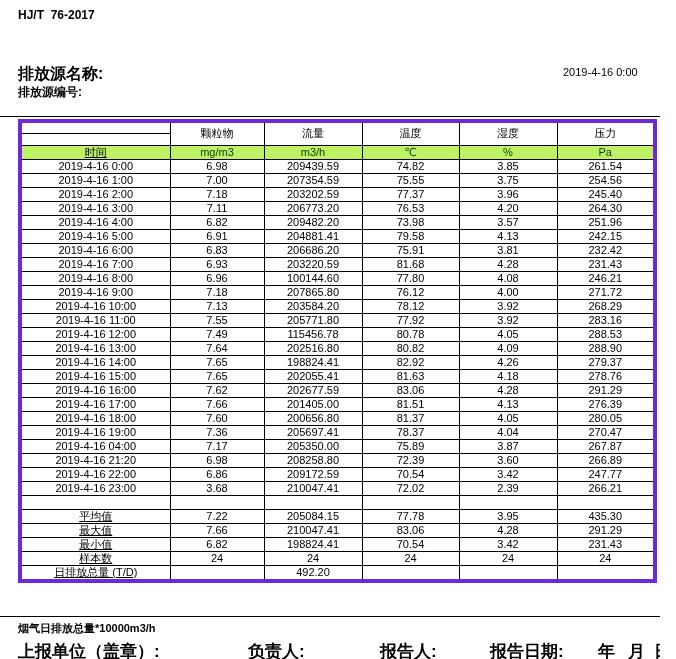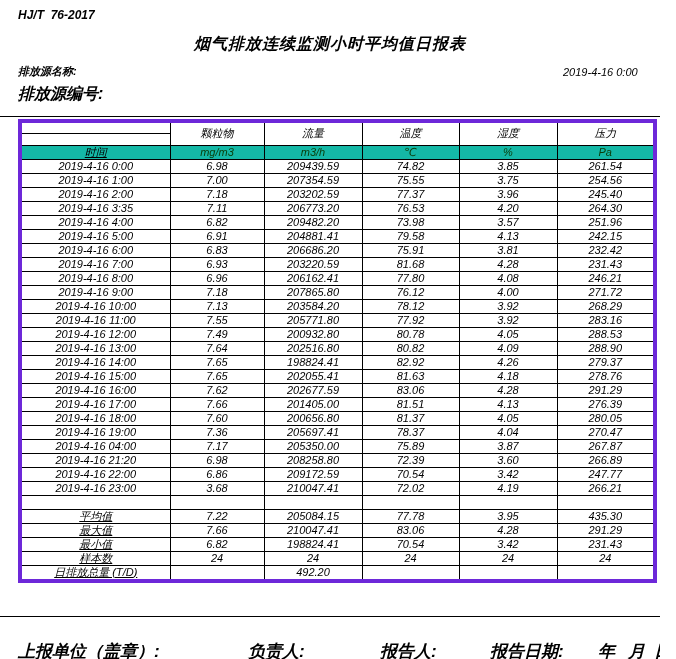--- a/index.html
+++ b/index.html
@@ -1,54 +1,53 @@
 <!DOCTYPE html>
 <html><head>
 <meta charset="utf-8">
 <style>
   * { margin:0; padding:0; box-sizing:border-box; }
   html,body { width:676px; height:659px; background:#fff; color:#000;
     font-family:"Liberation Sans","DejaVu Sans",sans-serif; }
-  .page { position:relative; width:660px; height:659px; overflow:hidden;font-style:italic; }
+  .page { position:relative; width:660px; height:659px; overflow:hidden; }
 
   .std { position:absolute; left:18px; top:8px; font-size:12px; font-weight:bold; white-space:pre; }
   .title { position:absolute; left:0; top:34px; width:100%; text-align:center;
     font-size:16px; font-weight:bold; letter-spacing:1px; }
-  .src-name { position:absolute; left:18px; top:64px; font-size:11px; font-weight:bold; }
-  .src-code { position:absolute; left:18px; top:84px; font-size:16px; font-weight:bold; }
+  .src-name { position:absolute; left:18px; top:64px; font-size:16px; font-weight:bold; }
+  .src-code { position:absolute; left:18px; top:84px; font-size:12px; font-weight:bold; }
   .hdr-date { position:absolute; left:563px; top:66px; font-size:11px; }
 
   .rule { position:absolute; left:0; width:676px; height:1px; background:#000; }
   .rule-top { top:116px; }
   .rule-bottom { top:616px; }
 
   table.report { position:absolute; left:18px; top:119px; width:635px;
     border-collapse:collapse; table-layout:fixed; }
   table.report td { border:1px solid #000; text-align:center; vertical-align:middle;
     font-size:11px; height:14px; line-height:13px; padding:0; overflow:hidden; white-space:nowrap; }
   table.report { border:4px solid #6d28d9; }
   tr.hsub td { height:12px; }
   td.poll { font-size:12px; }
-  tr.units td { background:#14b8a6; }
+  tr.units td { background:#bef264; }
   tr.units td.unit { color:#0a3d0a; }
   .u { text-decoration:underline; }
   tr.blank td { height:14px; }
 
   .foot-note { position:absolute; left:18px; top:621px; font-size:11px; font-weight:bold; }
   .foot-row span { position:absolute; top:640px; font-size:17px; font-weight:bold; }
   .f-unit { left:18px; } .f-resp { left:248px; } .f-reporter { left:380px; }
   .f-date { left:490px; } .f-year { left:598px; } .f-month { left:628px; } .f-day { left:654px; }
 </style>
 </head>
 <body>
 
 <div class="page">
 
   <div class="std">HJ/T  76-2017</div>
-  <div class="title">烟气排放连续监测小时平均值日报表</div>
   <div class="src-name">排放源名称:</div>
   <div class="src-code">排放源编号:</div>
   <div class="hdr-date">2019-4-16 0:00</div>
 
   <div class="rule rule-top"></div>
 
   <table class="report">
     <colgroup>
       <col style="width:150px">
         <col style="width:94px">
@@ -96,21 +95,21 @@
         </tr>
         <tr>
           <td>2019-4-16 2:00</td>
           <td>7.18</td>
           <td>203202.59</td>
           <td>77.37</td>
           <td>3.96</td>
           <td>245.40</td>
         </tr>
         <tr>
-          <td>2019-4-16 3:35</td>
+          <td>2019-4-16 3:00</td>
           <td>7.11</td>
           <td>206773.20</td>
           <td>76.53</td>
           <td>4.20</td>
           <td>264.30</td>
         </tr>
         <tr>
           <td>2019-4-16 4:00</td>
           <td>6.82</td>
           <td>209482.20</td>
@@ -138,21 +137,21 @@
           <td>2019-4-16 7:00</td>
           <td>6.93</td>
           <td>203220.59</td>
           <td>81.68</td>
           <td>4.28</td>
           <td>231.43</td>
         </tr>
         <tr>
           <td>2019-4-16 8:00</td>
           <td>6.96</td>
-          <td>206162.41</td>
+          <td>100144.60</td>
           <td>77.80</td>
           <td>4.08</td>
           <td>246.21</td>
         </tr>
         <tr>
           <td>2019-4-16 9:00</td>
           <td>7.18</td>
           <td>207865.80</td>
           <td>76.12</td>
           <td>4.00</td>
@@ -170,21 +169,21 @@
           <td>2019-4-16 11:00</td>
           <td>7.55</td>
           <td>205771.80</td>
           <td>77.92</td>
           <td>3.92</td>
           <td>283.16</td>
         </tr>
         <tr>
           <td>2019-4-16 12:00</td>
           <td>7.49</td>
-          <td>200932.80</td>
+          <td>115456.78</td>
           <td>80.78</td>
           <td>4.05</td>
           <td>288.53</td>
         </tr>
         <tr>
           <td>2019-4-16 13:00</td>
           <td>7.64</td>
           <td>202516.80</td>
           <td>80.82</td>
           <td>4.09</td>
@@ -260,21 +259,21 @@
           <td>209172.59</td>
           <td>70.54</td>
           <td>3.42</td>
           <td>247.77</td>
         </tr>
         <tr>
           <td>2019-4-16 23:00</td>
           <td>3.68</td>
           <td>210047.41</td>
           <td>72.02</td>
-          <td>4.19</td>
+          <td>2.39</td>
           <td>266.21</td>
         </tr>
         <tr class="blank">
         <td></td>
           <td></td>
           <td></td>
         <td></td>
           <td></td>
           <td></td>
       </tr>
@@ -317,20 +316,21 @@
           <td>492.20</td>
           <td></td>
           <td></td>
           <td></td>
         </tr>
       </tbody>
   </table>
 
   <div class="rule rule-bottom"></div>
 
+  <div class="foot-note">烟气日排放总量*10000m3/h</div>
   <div class="foot-row">
     <span class="f-unit">上报单位（盖章）:</span>
     <span class="f-resp">负责人:</span>
     <span class="f-reporter">报告人:</span>
     <span class="f-date">报告日期:</span>
     <span class="f-year">年</span>
     <span class="f-month">月</span>
     <span class="f-day">日</span>
   </div>
 </div>

